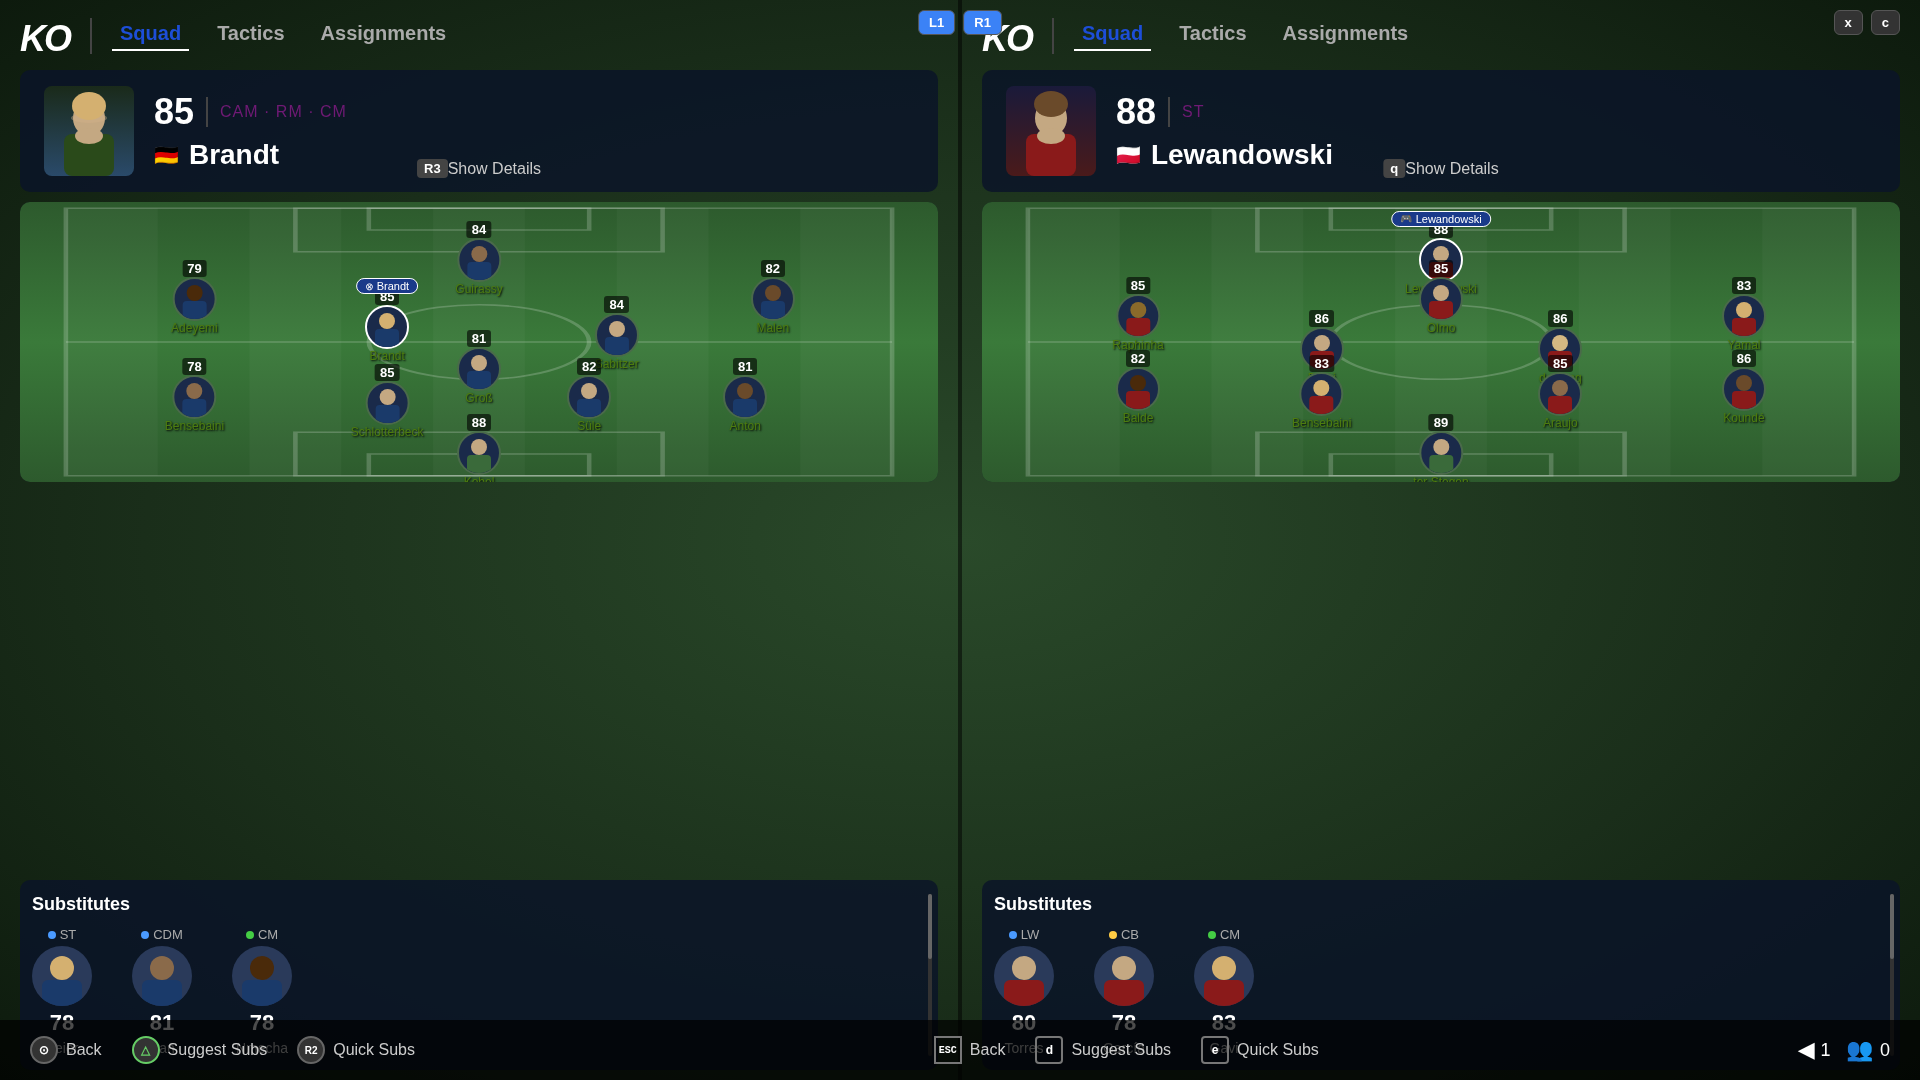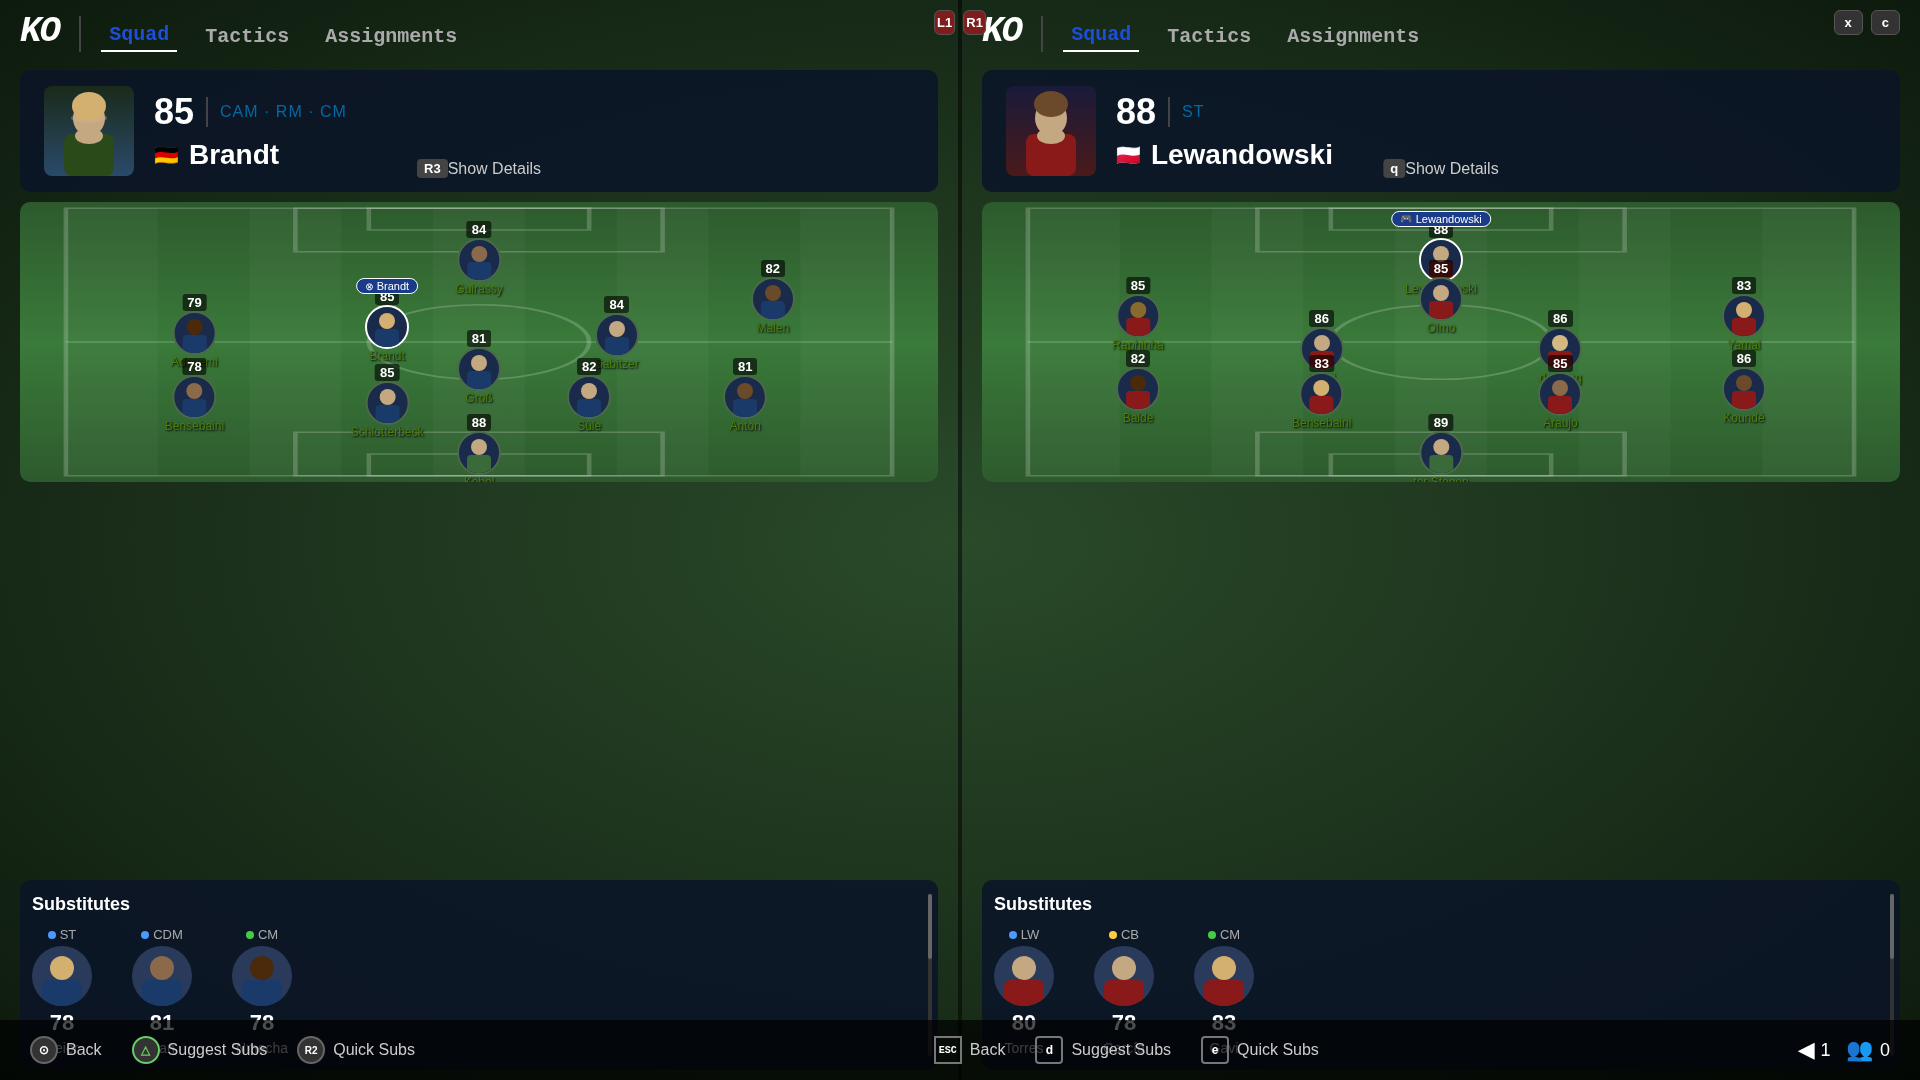--- a/index.html
+++ b/index.html
@@ -17,25 +17,25 @@
     
     .top-buttons {
       position: absolute;
       top: 10px;
       left: 50%;
       transform: translateX(-50%);
       display: flex;
       gap: 8px;
     }
     .top-buttons .ctrl-btn {
-      background: #7f1d1d;
+      background: #3b82f6;
       border: 1px solid #555;
       border-radius: 6px;
       color: white;
-      padding: 4px 2px;
+      padding: 4px 10px;
       font-size: 13px;
       font-weight: bold;
     }
 
     .top-right-buttons {
       position: absolute;
       top: 10px;
       right: 20px;
       display: flex;
       gap: 8px;
@@ -61,25 +61,24 @@
       flex: 1;
       padding: 10px 20px;
       display: flex;
       flex-direction: column;
       gap: 10px;
     }
 
     
     .panel-header {
       display: flex;
-      align-items: flex-end;
+      align-items: flex-start;
       gap: 20px;
       padding: 8px 0;
       height: 50px;
-      font-family: Liberation Mono, monospace;
     }
 
     .logo {
       font-size: 36px;
       font-weight: 900;
       color: white;
       font-style: italic;
       letter-spacing: -2px;
     }
 
@@ -144,21 +143,21 @@
     }
 
     .rating-divider {
       width: 2px;
       height: 30px;
       background: #444;
     }
 
     .player-positions {
       font-size: 16px;
-      color: #0369a1;
+      color: #701a75;
       letter-spacing: 1px;
     }
 
     .player-name-row {
       display: flex;
       align-items: center;
       gap: 10px;
     }
 
     .flag {
@@ -558,21 +557,21 @@
           <div class="pitch-player-rating">85</div>
           <div class="pitch-player-avatar selected">
             <svg width="40" height="40" viewBox="0 0 40 40">
                 <circle cx="20" cy="14" r="8" fill="#d4b070"></circle>
                 <rect x="8" y="22" width="24" height="18" rx="4" fill="#1a3a6a"></rect>
               </svg>
           </div>
           <div class="pitch-player-name">Brandt</div>
         </div>
 
-        <div class="pitch-player" style="left:19%;top:20%;margin-top:34px;">
+        <div class="pitch-player" style="left:19%;top:20%;">
           <div class="pitch-player-rating">79</div>
           <div class="pitch-player-avatar">
             <svg width="40" height="40" viewBox="0 0 40 40">
                 <circle cx="20" cy="14" r="8" fill="#4a2a0a"></circle>
                 <rect x="8" y="22" width="24" height="18" rx="4" fill="#1a3a6a"></rect>
               </svg>
           </div>
           <div class="pitch-player-name">Adeyemi</div>
         </div>
 

